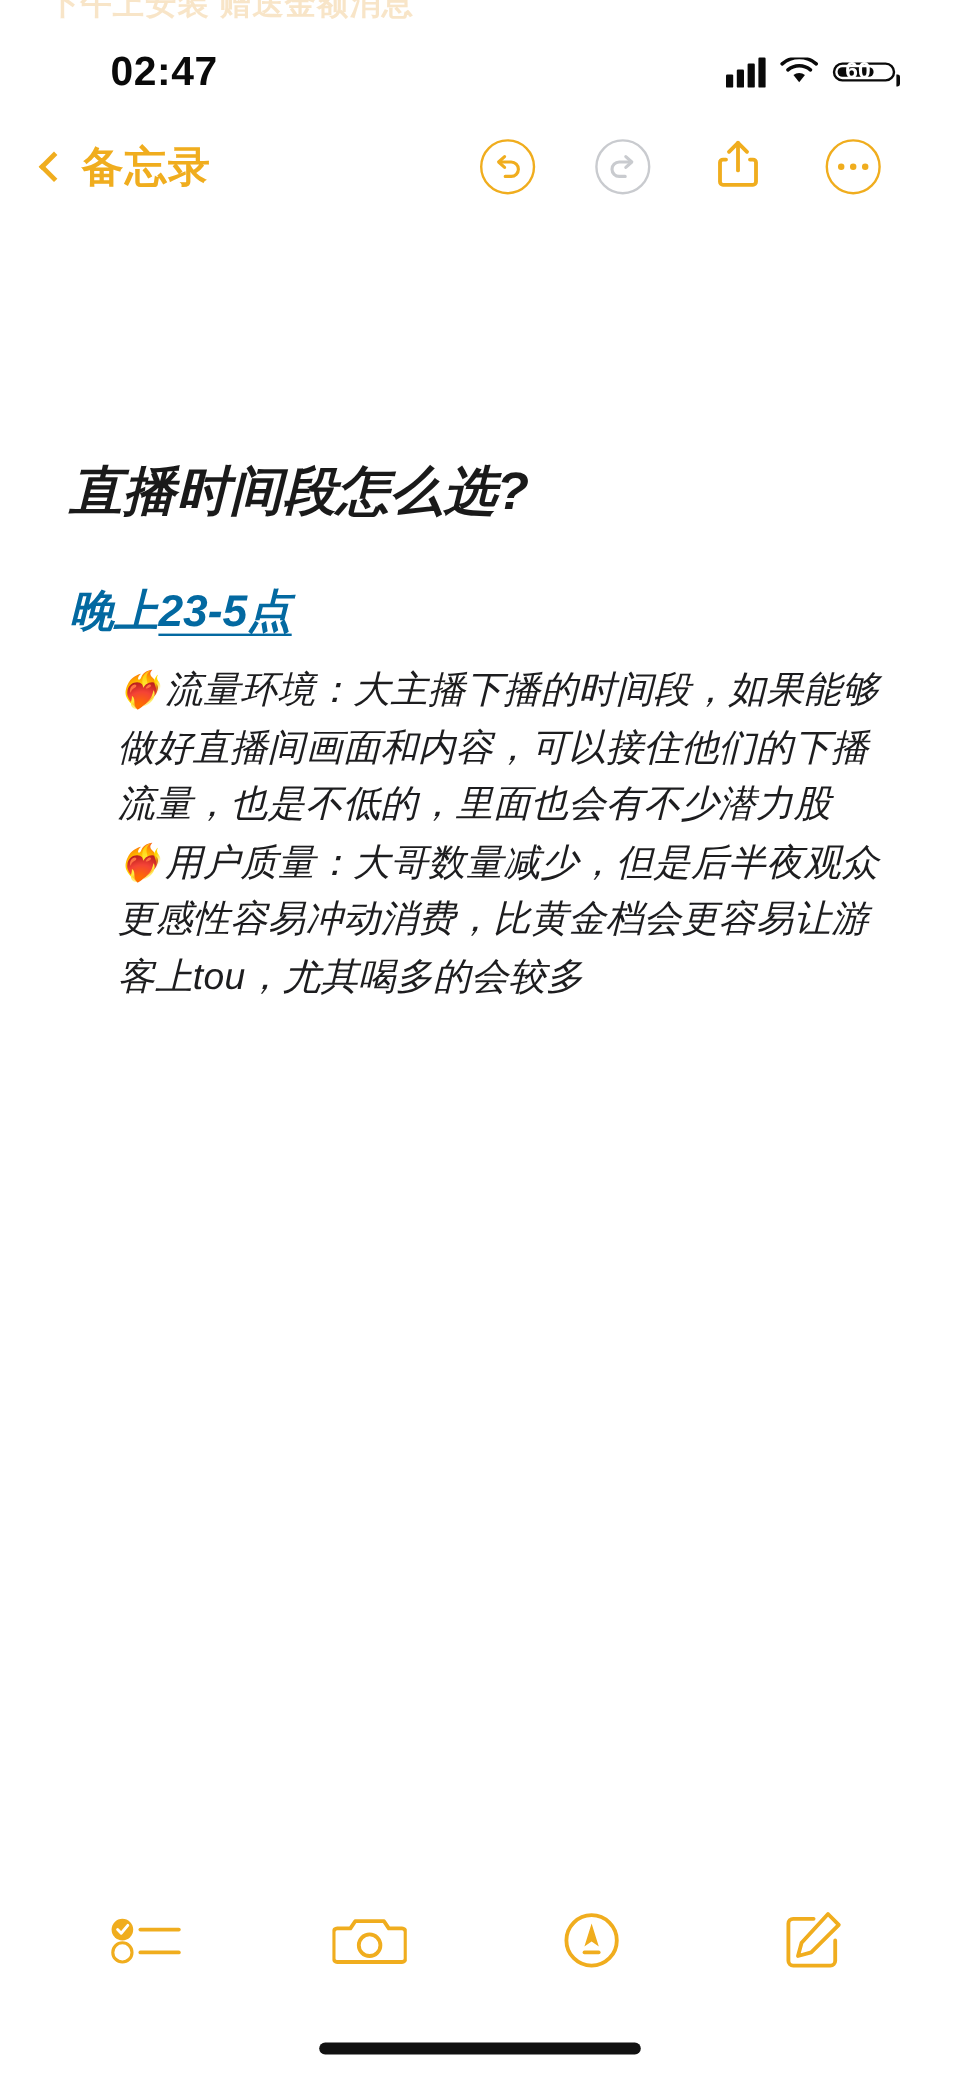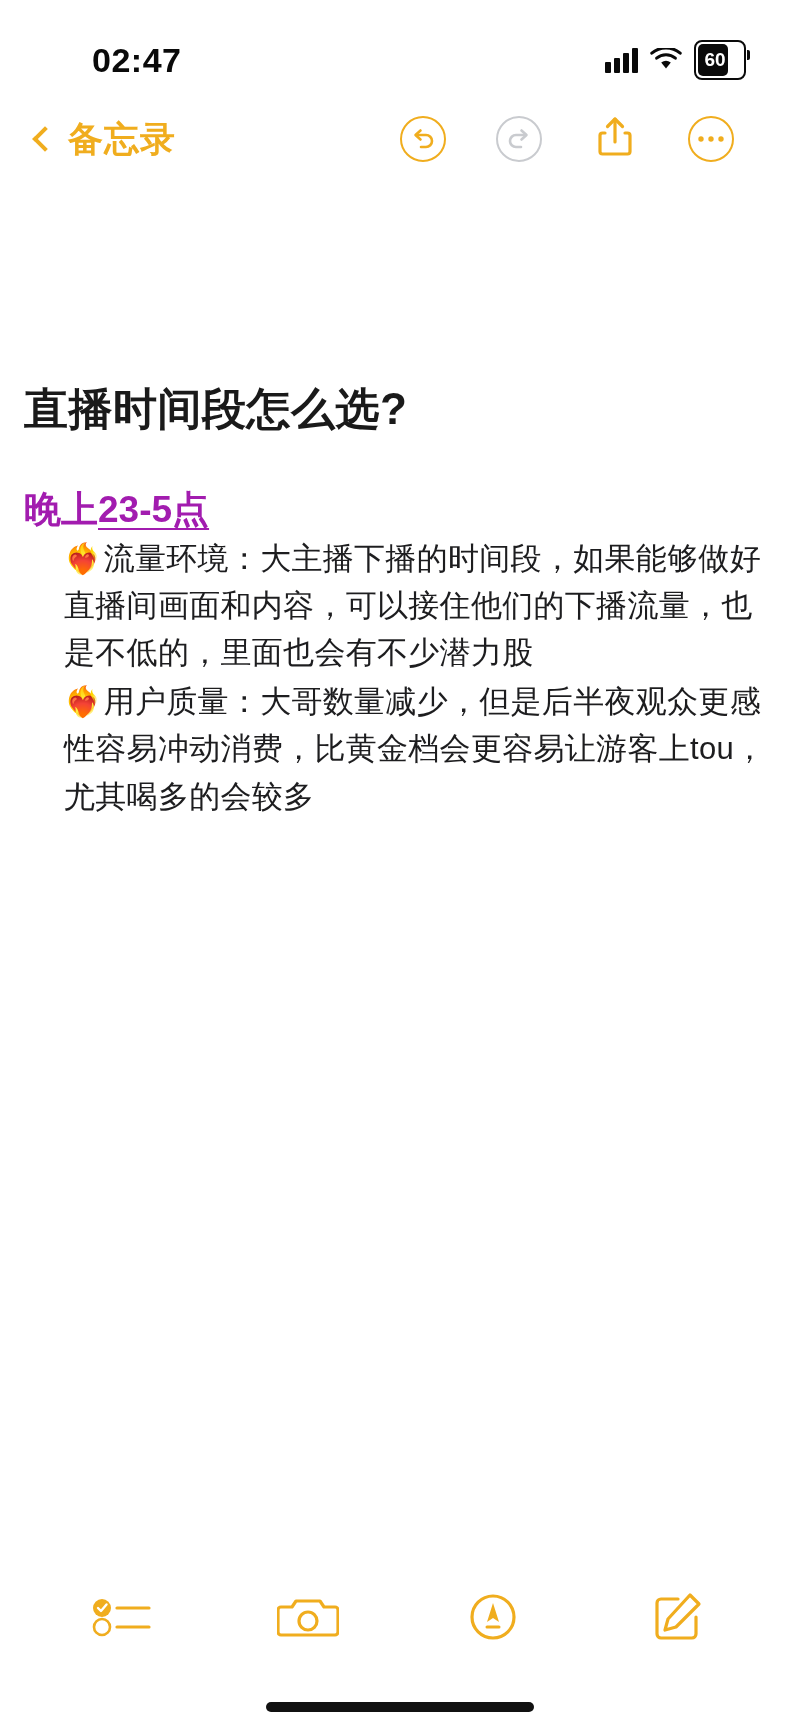--- a/index.html
+++ b/index.html
@@ -85,21 +85,21 @@
   .signal i:nth-child(1) { height: 11px; }
   .signal i:nth-child(2) { height: 15px; }
   .signal i:nth-child(3) { height: 20px; }
   .signal i:nth-child(4) { height: 25px; }
 
   .wifi { width: 32px; height: 24px; position: relative; }
   .wifi svg { display: block; }
 
   .battery {
     position: relative;
-    width: 52px; height: 40px;
+    width: 52px; height: 16px;
     border: 2.5px solid #0a0a0a;
     border-radius: 8px;
     display: flex;
     align-items: center;
     justify-content: center;
   }
   .battery:after {
     content: "";
     position: absolute;
     right: -6px; top: 8px;
@@ -177,34 +177,35 @@
     align-items: center;
     justify-content: center;
   }
   .circ.dim { border-color: #c9cbcf; }
 
   
   .note {
     position: absolute;
     top: 380px;
     left: 0; right: 5px;
-    padding: 0 24px;
+    padding: 0 58px;
+    font-style: italic;
   }
   .note-title {
     font-size: 44px;
     font-weight: 700;
     color: #1a1a1a;
     letter-spacing: 0.5px;
     margin-bottom: 46px;
   }
   .note-sub {
     font-size: 37px;
     font-weight: 700;
-    color: #a21caf;
-    margin-bottom: 0;
+    color: #0369a1;
+    margin-bottom: 16px;
     display: inline-block;
     text-align: center;
   }
   .note-sub .u {
     text-decoration: underline;
     text-decoration-thickness: 2px;
     text-underline-offset: 6px;
   }
   .para {
     font-size: 31px;
@@ -247,20 +248,24 @@
     height: 10px;
     border-radius: 6px;
     background: #111111;
   }
 </style>
 </head>
 <body>
 
 <div class="phone">
 
+  <div class="ghost-bar">
+    <div class="g-text">下午上安装   赠送金额消息</div>
+    <div class="g-text2"></div>
+  </div>
 
   <div class="status-bar">
     <div class="status-time">02:47</div>
     <div class="status-right">
       <div class="signal">
         <i></i>
           <i></i>
           <i></i>
           <i></i>
       </div>

